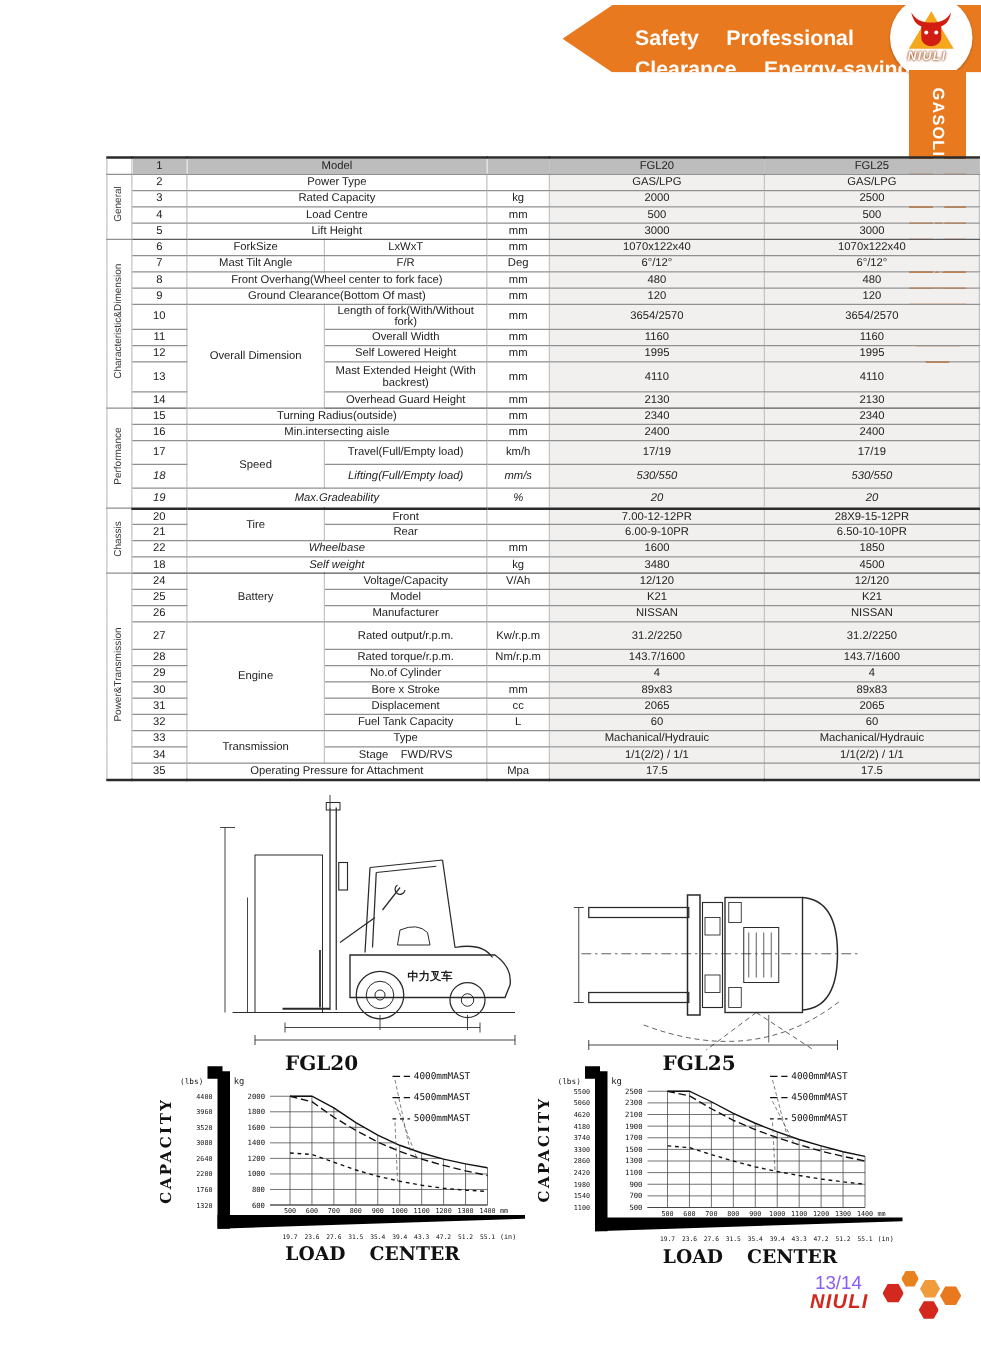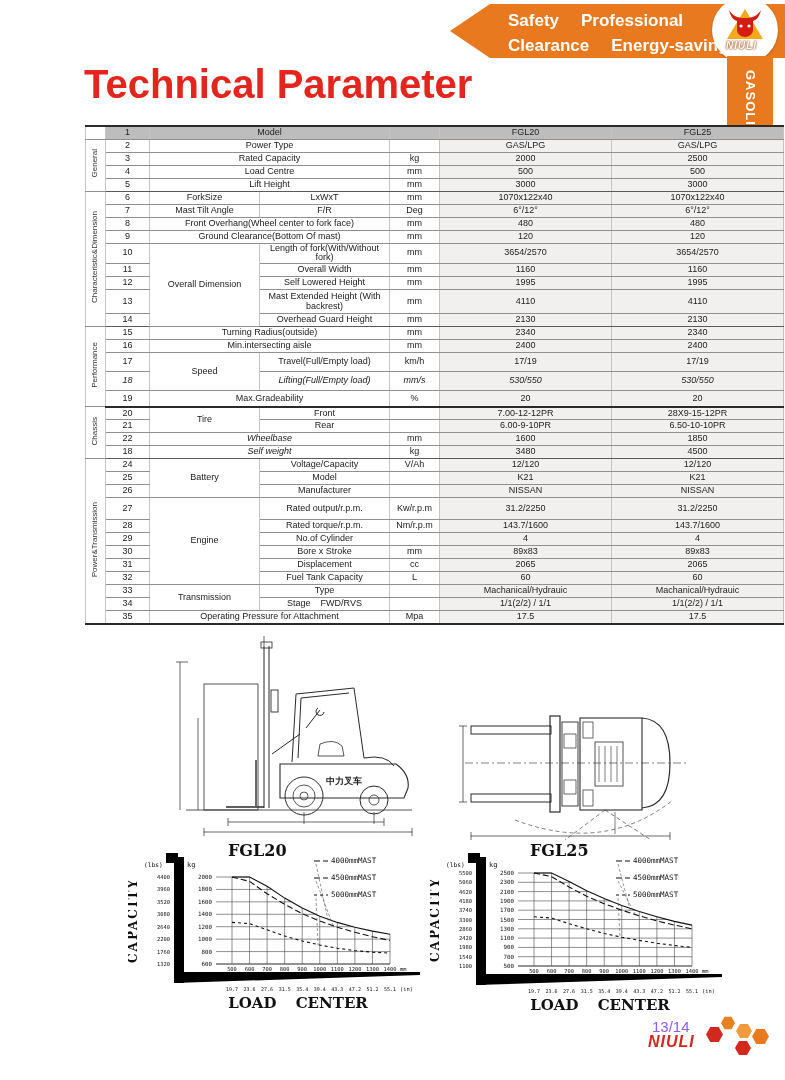--- a/index.html
+++ b/index.html
@@ -2,21 +2,21 @@
 <html><head>
 <meta charset="utf-8">
 <style>
   html,body{margin:0;padding:0;background:#fff;}
   body{font-family:"Liberation Sans",sans-serif;}
   #page{position:relative;width:785px;height:1080px;background:#ffffff;overflow:hidden;}
 
   
   .banner{position:absolute;left:450px;top:4px;width:335px;height:54px;background:#E8791F;
     clip-path:polygon(40px 0,100% 0,100% 100%,40px 100%,0 50%);color:#fff;font-weight:bold;
-    font-size:17px;line-height:1.45;padding-top:5px;box-sizing:border-box;}
+    font-size:17px;line-height:1.45;padding-top:15px;box-sizing:border-box;}
   .banner .bl{padding-left:58px;white-space:nowrap;}
   .banner .bl span{display:inline-block;}
   .banner .bl .w2{margin-left:22px;}
   .logo-circle{position:absolute;left:712px;top:-3px;width:66px;height:66px;border-radius:50%;
     background:#fff;box-shadow:0 1px 2px rgba(0,0,0,.25);}
   .logo-tri{position:absolute;left:15px;top:12px;width:0;height:0;
     border-left:18px solid transparent;border-right:18px solid transparent;border-bottom:30px solid #F5A81C;}
   .logo-bull{position:absolute;left:11px;top:9px;}
   .logo-niuli{position:absolute;left:14px;top:43px;font-style:italic;font-weight:bold;font-size:10px;
     color:#fff;text-shadow:0 0 2px #9C3C00,0 0 2px #9C3C00;letter-spacing:1px;}
@@ -40,21 +40,21 @@
     padding:0 1px;text-align:center;vertical-align:middle;overflow:hidden;line-height:1.1;}
   table.spec tr{height:13px;}
   td.cat{border-left:1px solid #c4c4c4;background:#fff;}
   td.cat .vt{writing-mode:vertical-rl;transform:rotate(180deg);font-size:8px;color:#333;
     white-space:nowrap;margin:0 auto;}
   td.num{background:#fff;}
   td.hdr{background:#bdbdbd;border-bottom:1px solid #555;}
   td.val{background:#f2f0ef;}
   td.lbl-left{text-align:center;padding-right:95px;font-style:italic;}
   tr.b-med td{border-bottom:1.6px solid #5a5a5a;}
-  tr.b-thick td{border-bottom:2.2px solid #2b2b2b;}
+  tr.b-thick td{border-bottom:2.2px solid #2b2b2b;font-style:italic;}
 
   
   .drawing{position:absolute;}
   .drawing svg{display:block;}
 
   
   .chart{position:absolute;width:302px;height:172px;}
 
   
   .foot-page{position:absolute;left:652px;top:1018px;color:#8b5cf6;font-size:15px;}
@@ -82,21 +82,20 @@
       <circle cx="18" cy="20" r="1.6" fill="#fff"></circle>
         <circle cx="26" cy="20" r="1.6" fill="#fff"></circle>
     </svg>
     <div class="logo-niuli">NIULI</div>
   </div>
 
   <div class="ribbon">
     <div class="rtext">GASOLINE/ LPG FORKLIFT</div>
   </div>
 
-  <div class="page-title">Technical Parameter</div>
 
   <div class="tblwrap">
     <table class="spec">
       <colgroup>
         <col style="width:20px">
           <col style="width:44px">
           <col style="width:110px">
           <col style="width:130px">
         <col style="width:50px">
           <col style="width:172px">

